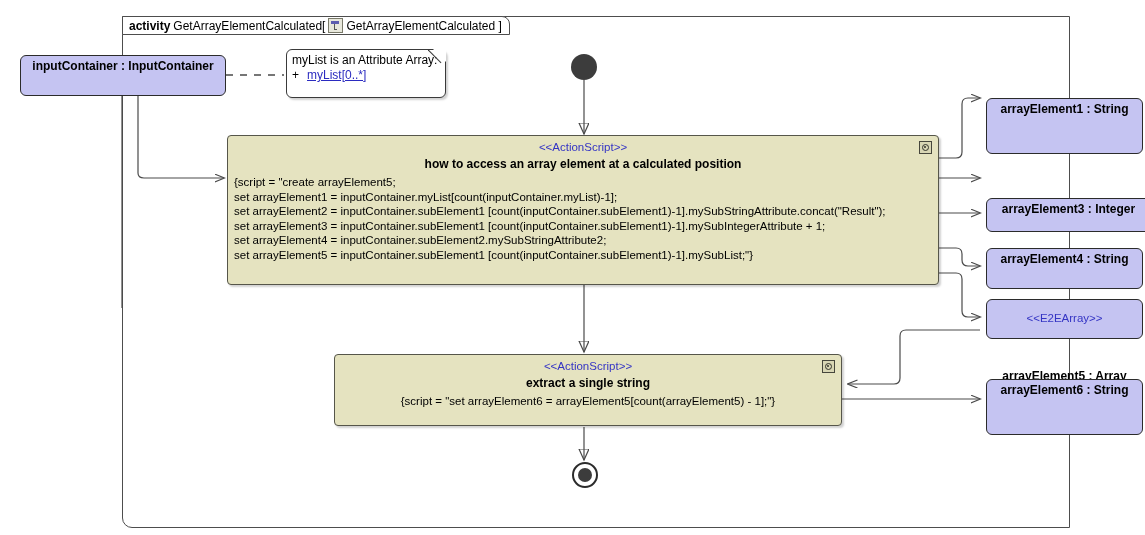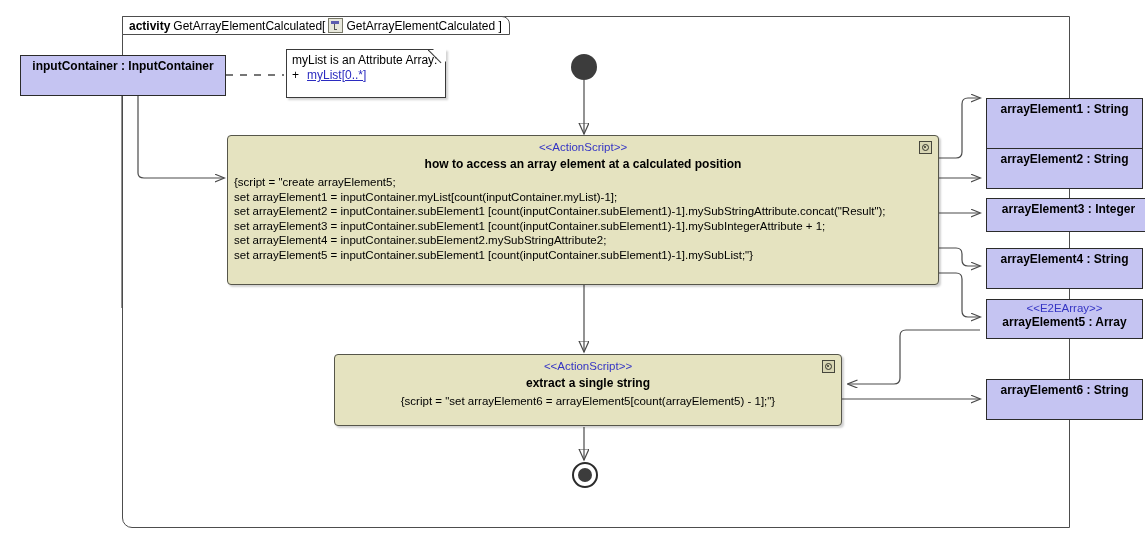--- a/index.html
+++ b/index.html
@@ -14,21 +14,21 @@
     font-family: "Liberation Sans", sans-serif;
     font-size: 12px;
     color: #000000;
     overflow: hidden;
   }
   #canvas {
     position: absolute;
     left: 12px; top: 0;
     width: 1145px; height: 535px; margin-top: 8px;
   }
-  .abs { position: absolute; }
+  .abs { position: absolute; border-radius: 6px; }
 
   
   #activity-frame {
     left: 110px; top: 8px;
     width: 948px; height: 512px;
     border: 1px solid #4d4d4d;
     border-radius: 0 0 0 10px;
     box-sizing: border-box;
     background: transparent;
     z-index: 1;
@@ -320,34 +320,31 @@
     <div class="name">extract a single string</div>
     <div class="script center">{script = "set arrayElement6 = arrayElement5[count(arrayElement5) - 1];"}</div>
   </div>
 
   <div class="abs" id="final-node"></div>
 
   <div class="abs objnode" style="left:974px; top:90px; width:157px; height:56px;">
     <div class="title">arrayElement1 : String</div>
   </div>
 
-  <div class="abs objnode" style="left:974px; top:140px; width:157px; height:41px;">
-    <div class="title">arrayElement2 : String</div>
-  </div>
 
   <div class="abs objnode" style="left:974px; top:190px; width:165px; height:34px;">
     <div class="title">arrayElement3 : Integer</div>
   </div>
 
   <div class="abs objnode" style="left:974px; top:240px; width:157px; height:41px;">
     <div class="title">arrayElement4 : String</div>
   </div>
 
-  <div class="abs objnode" style="left:974px; top:291px; width:157px; height:40px; padding-top:2px;">
+  <div class="abs objnode" style="left:974px; top:291px; width:157px; height:40px; padding-top:12px;gap:44px;">
     <div class="stereo">&lt;&lt;E2EArray&gt;&gt;</div>
     <div class="title">arrayElement5 : Array</div>
   </div>
 
-  <div class="abs objnode" style="left:974px; top:371px; width:157px; height:41px;">
+  <div class="abs objnode" style="left:974px; top:371px; width:157px; height:56px;">
     <div class="title">arrayElement6 : String</div>
   </div>
 
 </div>
 
 </body></html>

